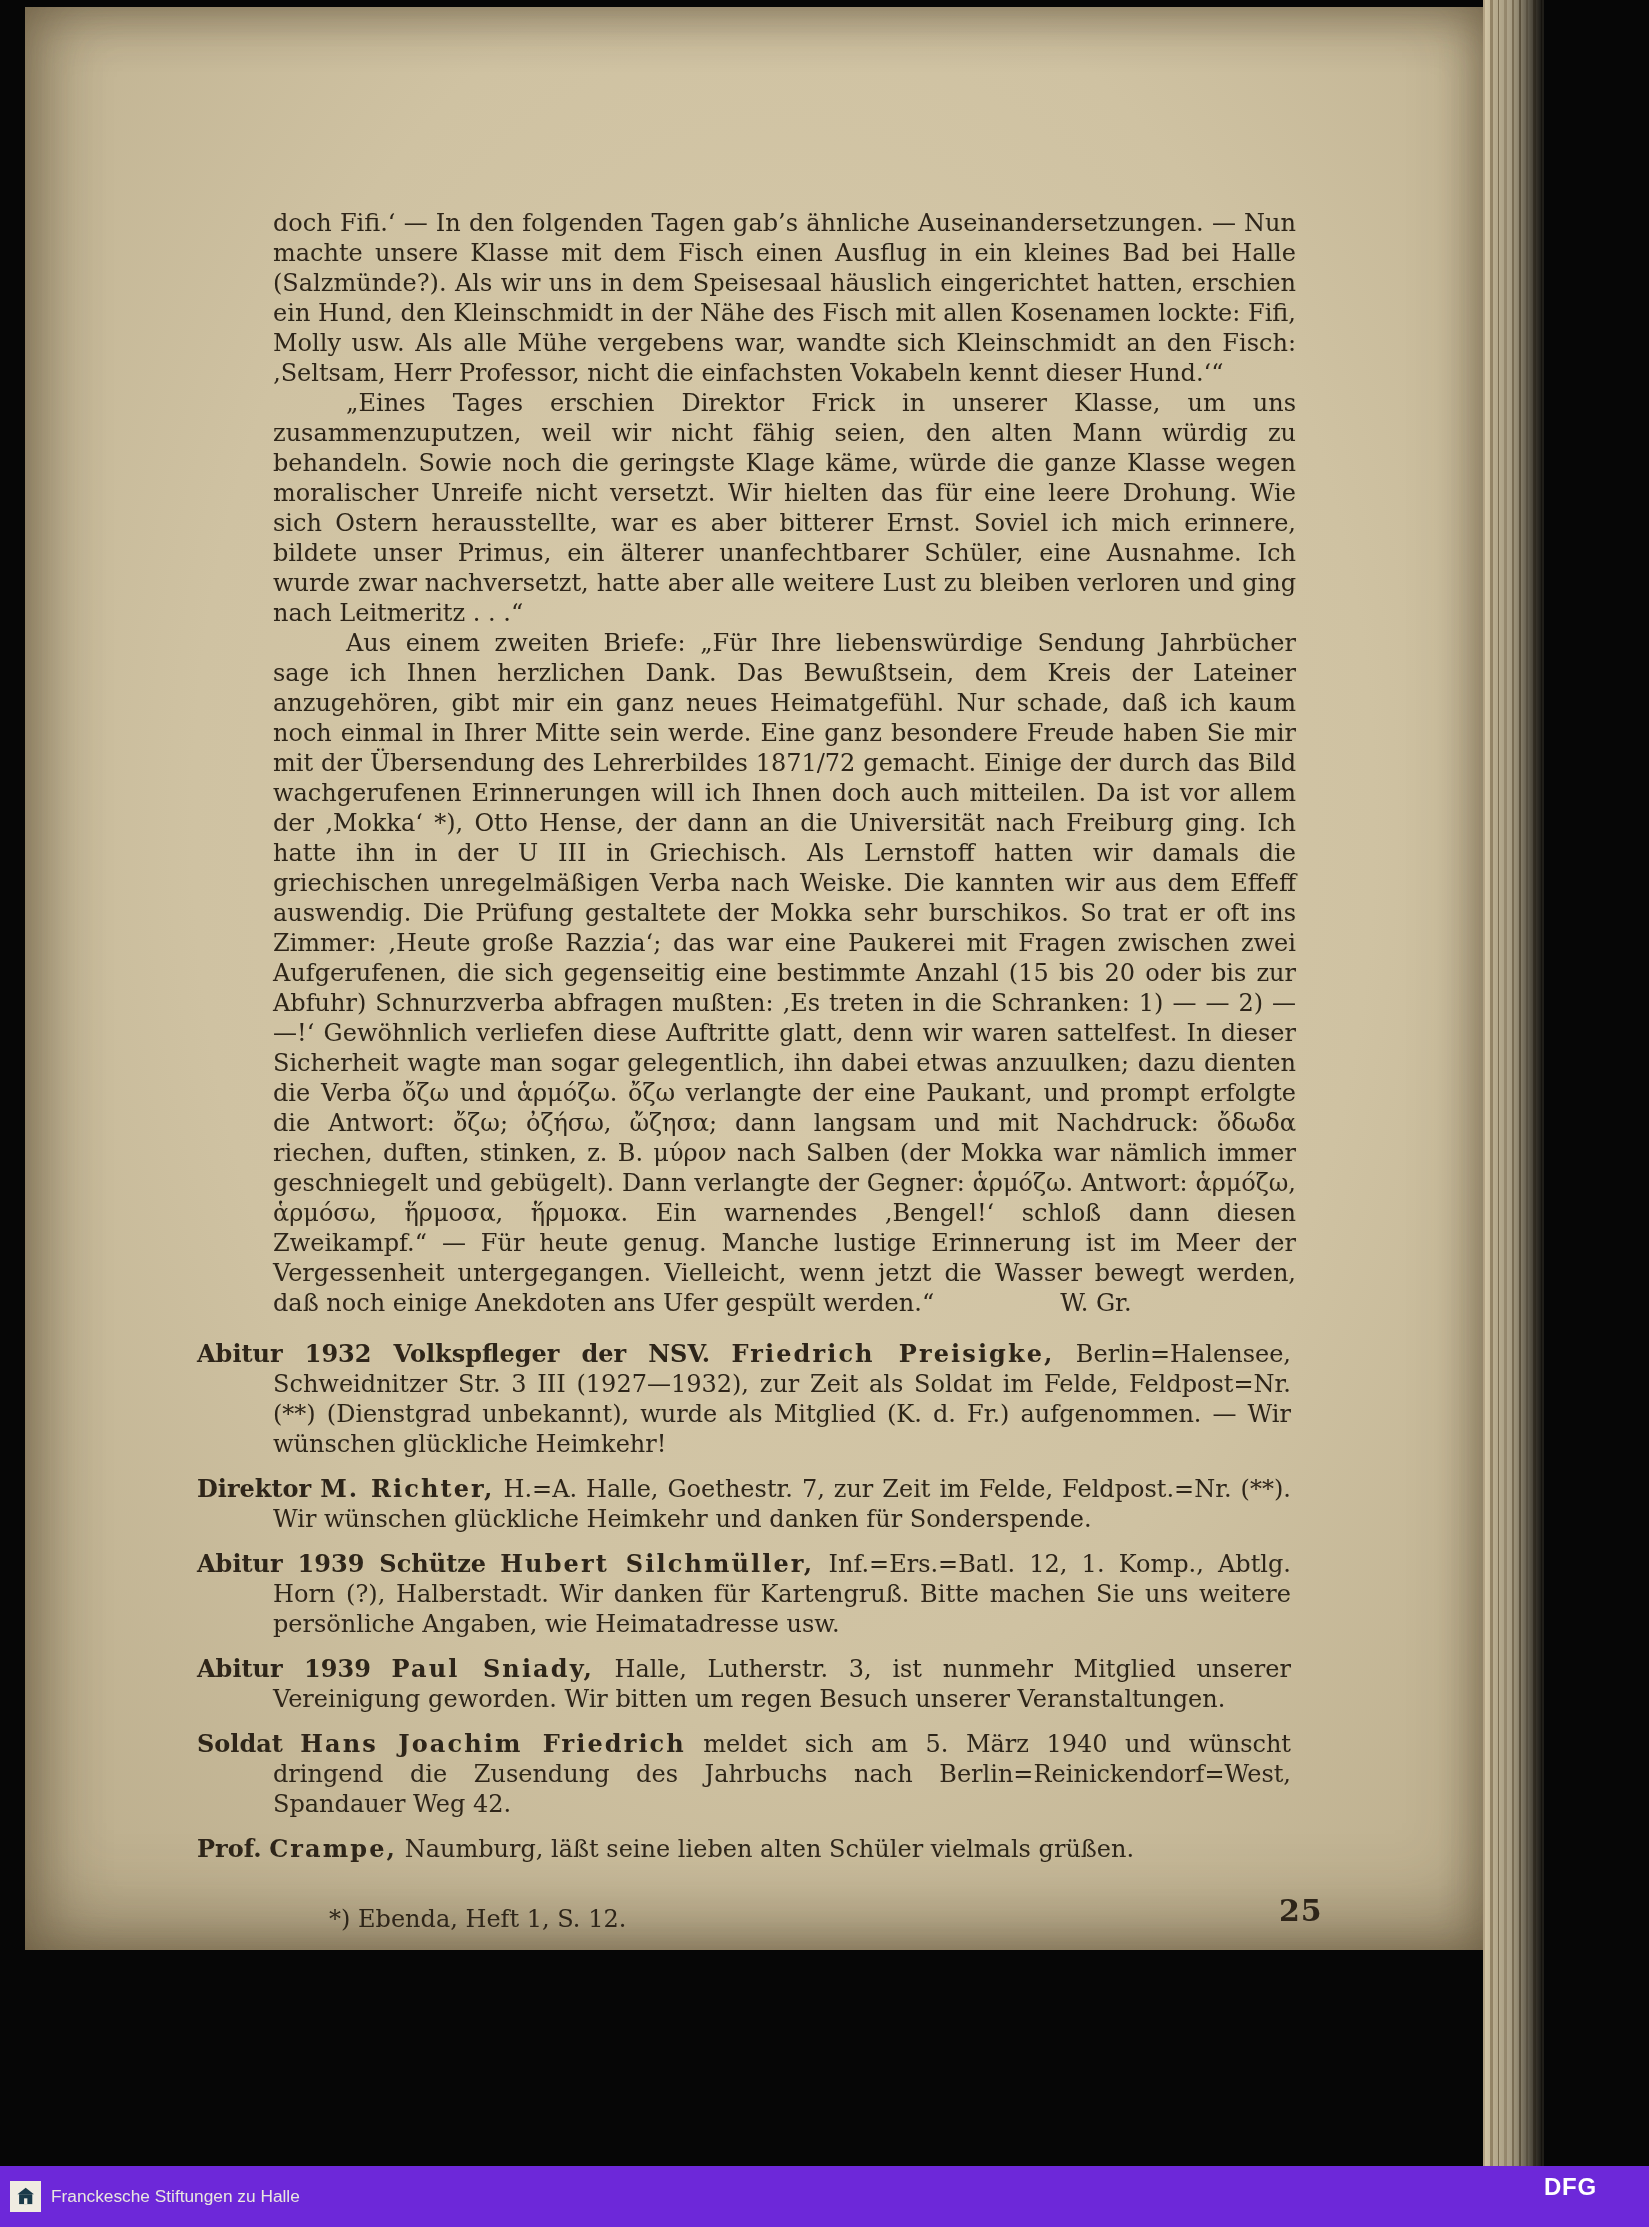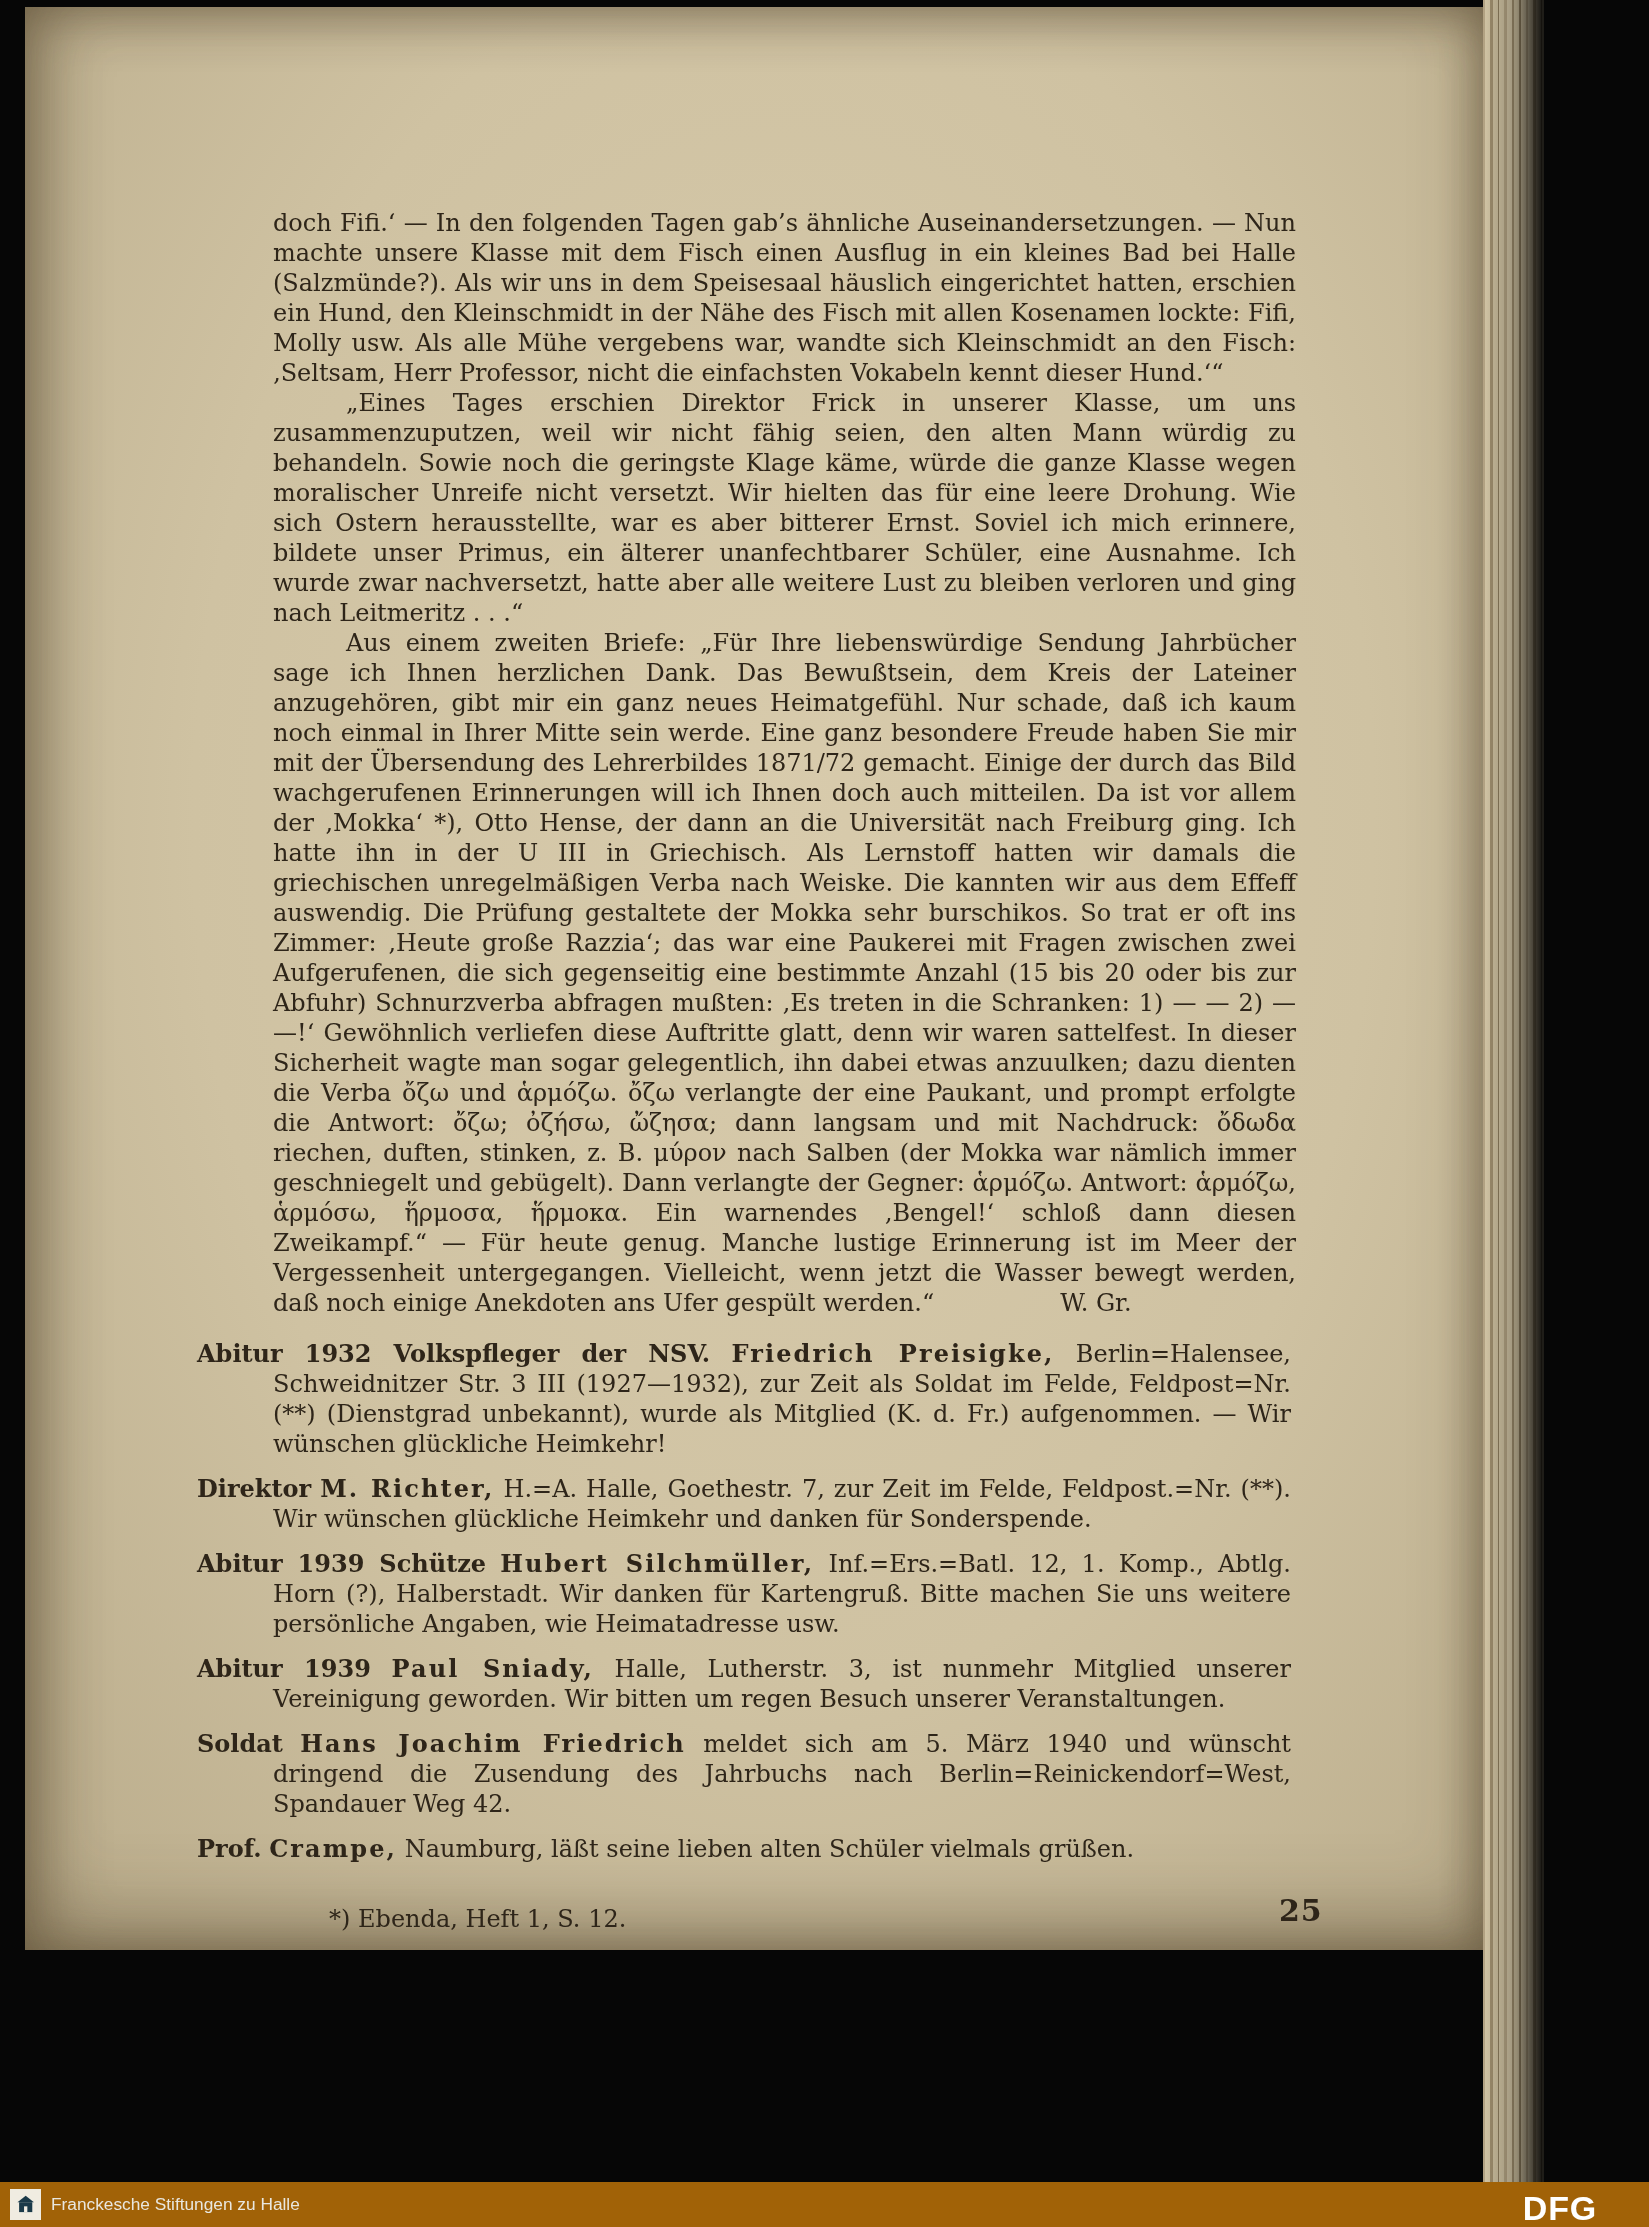--- a/index.html
+++ b/index.html
@@ -36,35 +36,35 @@
   .entry.first{margin-top:21.4px;}
   .lead{font-weight:bold;}
   .name{letter-spacing:2.1px;font-weight:bold;}
   .sig{display:inline-block;padding-left:53px;}
   .footnote{margin:40px 0 0 132px;}
   .pagenum{
     position:absolute;left:1254px;top:1886px;
     font-size:30px;font-weight:bold;color:#2e2519;letter-spacing:0.8px;
   }
   .viewer-bar{
-    position:absolute;left:0;bottom:0;width:1650px;height:45px;
-    background:#a16207;display:flex;align-items:center;z-index:10;
+    position:absolute;left:0;bottom:0;width:1650px;height:61px;
+    background:#6d28d9;display:flex;align-items:center;z-index:10;
   }
   .logo-box{
     width:31px;height:31px;margin-left:10px;background:#f0ece1;
     display:flex;align-items:center;justify-content:center;flex:0 0 auto;
   }
   .archive-label{
     color:#e9e7df;font-family:"Liberation Sans", sans-serif;
     font-size:17.3px;margin-left:10px;
   }
   .dfg-logo{
     position:absolute;right:53px;top:6.6px;
     color:#ffffff;font-family:"Liberation Sans", sans-serif;
-    font-weight:bold;font-size:34px;letter-spacing:0.8px;
+    font-weight:bold;font-size:24px;letter-spacing:0.8px;
   }
 </style>
 </head>
 <body>
 
 <div class="page">
 
   <div class="text-col">
 
     <p class="narr">doch Fifi.‘ — In den folgenden Tagen gab’s ähnliche Auseinandersetzungen. — Nun machte unsere Klasse mit dem Fisch einen Ausflug in ein kleines Bad bei Halle (Salzmünde?). Als wir uns in dem Speisesaal häuslich eingerichtet hatten, erschien ein Hund, den Kleinschmidt in der Nähe des Fisch mit allen Kosenamen lockte: Fifi, Molly usw. Als alle Mühe vergebens war, wandte sich Kleinschmidt an den Fisch: ‚Seltsam, Herr Professor, nicht die einfachsten Vokabeln kennt dieser Hund.‘“</p>

